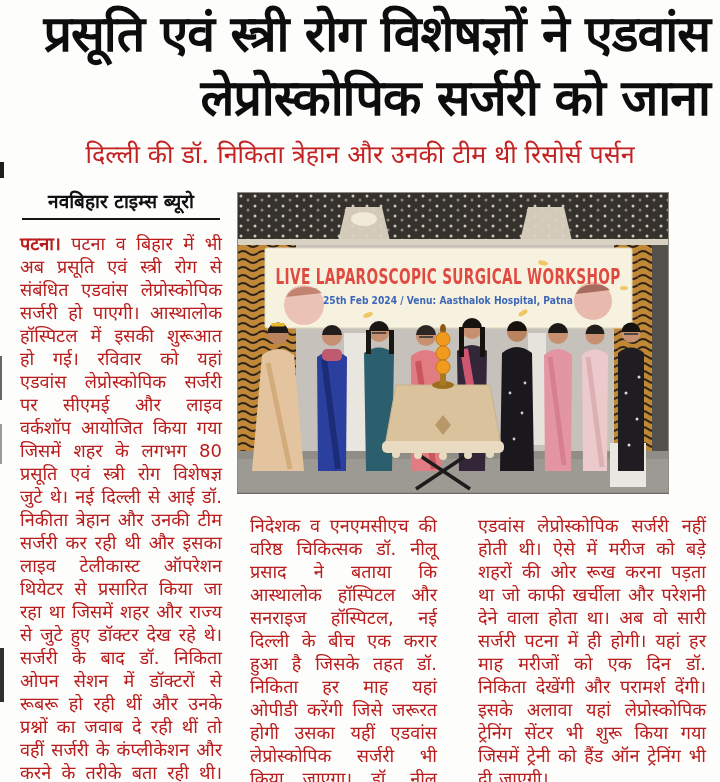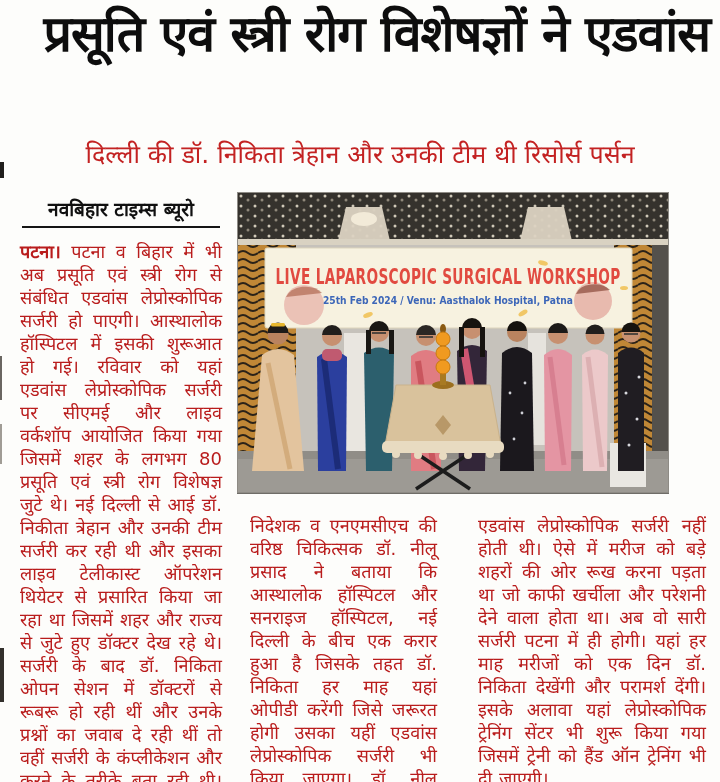--- a/index.html
+++ b/index.html
@@ -10,21 +10,21 @@
     text-align:right;font-size:50px;line-height:64px;font-weight:700;
     color:#0d0d0d;letter-spacing:-1px;}
   .subheadline{position:absolute;top:138px;left:8px;right:8px;
     text-align:center;font-size:25px;line-height:33px;font-weight:400;color:#c32222;}
 
   .col{position:absolute;}
   .col-left{left:8px;top:188px;width:226px;}
   .col-mid{left:238px;top:502px;width:211px;}
   .col-right{left:466px;top:502px;width:252px;}
 
-  .byline{width:88%;margin:8px auto 7px auto;text-align:center;font-weight:700;
+  .byline{width:88%;margin:0 auto 7px auto;text-align:center;font-weight:700;
     font-size:19px;color:#101010;padding-bottom:4px;border-bottom:2.5px solid #151515;}
   .body-text{margin:12px;font-size:18px;line-height:23px;color:#b91c1c;
     text-align:justify;word-spacing:1px;}
   .lead{font-weight:700;}
 
   .photo-frame{position:absolute;left:237px;top:192px;width:430px;height:299px;
     border:1px solid #8e8b85;background:#fef9c3;box-shadow:0 1px 0 #6f6d68;}
   .photo-frame svg{display:block;}
 
   .edge-mark{position:absolute;left:0;}
@@ -41,20 +41,21 @@
 
 <div class="page">
 
   <div class="edge-mark m1"></div>
   <div class="edge-mark m2"></div>
   <div class="edge-mark m3"></div>
   <div class="edge-mark m4"></div>
 
   <h1 class="headline">
     <span>प्रसूति एवं स्त्री रोग विशेषज्ञों ने एडवांस</span><br>
+    <span>लेप्रोस्कोपिक सर्जरी को जाना</span>
   </h1>
 
   <div class="subheadline">दिल्ली की डॉ. निकिता त्रेहान और उनकी टीम थी रिसोर्स पर्सन</div>
 
   <div class="col col-left">
     <div class="byline">नवबिहार टाइम्स ब्यूरो</div>
     <p class="body-text"><span class="lead">पटना।</span> <span>पटना व बिहार में भी अब प्रसूति एवं स्त्री रोग से संबंधित एडवांस लेप्रोस्कोपिक सर्जरी हो पाएगी। आस्थालोक हॉस्पिटल में इसकी शुरूआत हो गई। रविवार को यहां एडवांस लेप्रोस्कोपिक सर्जरी पर सीएमई और लाइव वर्कशॉप आयोजित किया गया जिसमें शहर के लगभग 80 प्रसूति एवं स्त्री रोग विशेषज्ञ जुटे थे। नई दिल्ली से आई डॉ. निकीता त्रेहान और उनकी टीम सर्जरी कर रही थी और इसका लाइव टेलीकास्ट ऑपरेशन थियेटर से प्रसारित किया जा रहा था जिसमें शहर और राज्य से जुटे हुए डॉक्टर देख रहे थे। सर्जरी के बाद डॉ. निकिता ओपन सेशन में डॉक्टरों से रूबरू हो रही थीं और उनके प्रश्नों का जवाब दे रही थीं तो वहीं सर्जरी के कंप्लीकेशन और करने के तरीके बता रही थी। पहले दिन छह से ज्यादा एडवांस लेप्रोस्कोपिक सर्जरी की गई। आस्थालोक हॉस्पिटल की</span></p>
   </div>
 
   <div class="photo-frame">

